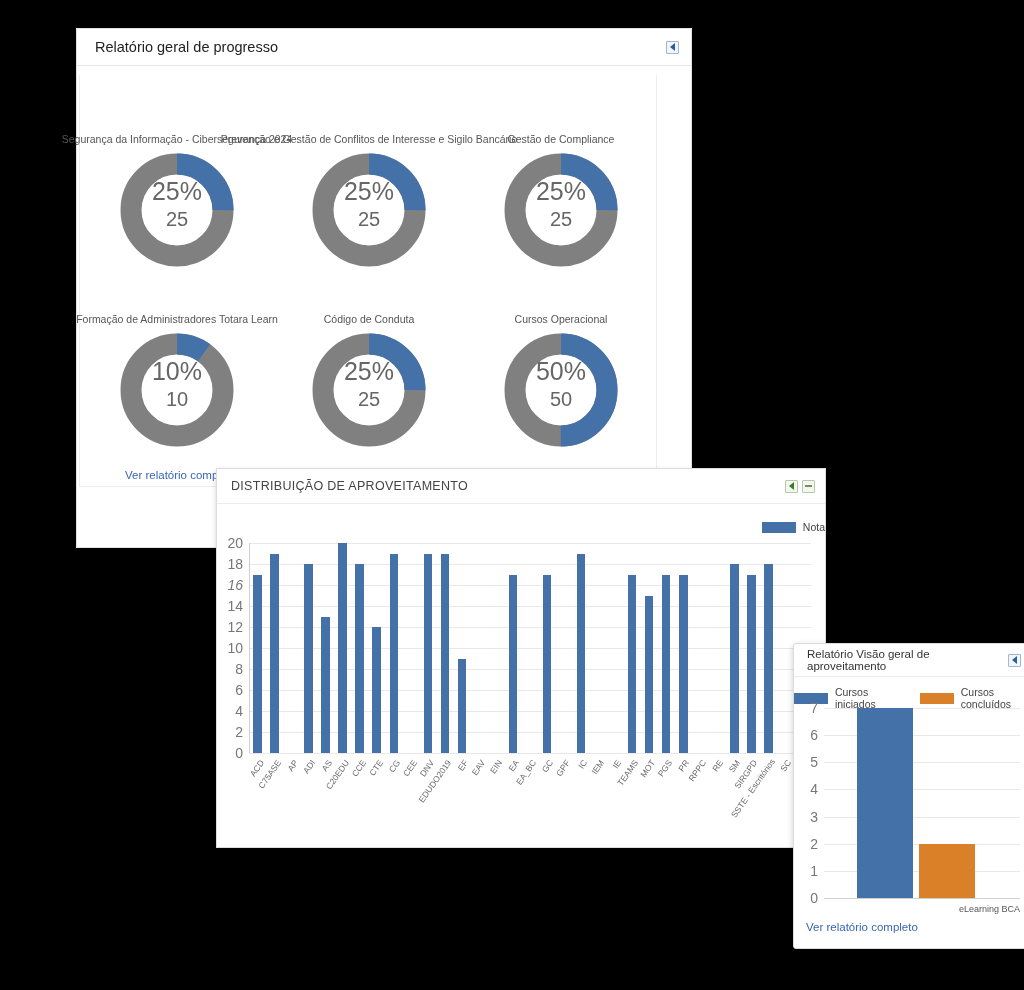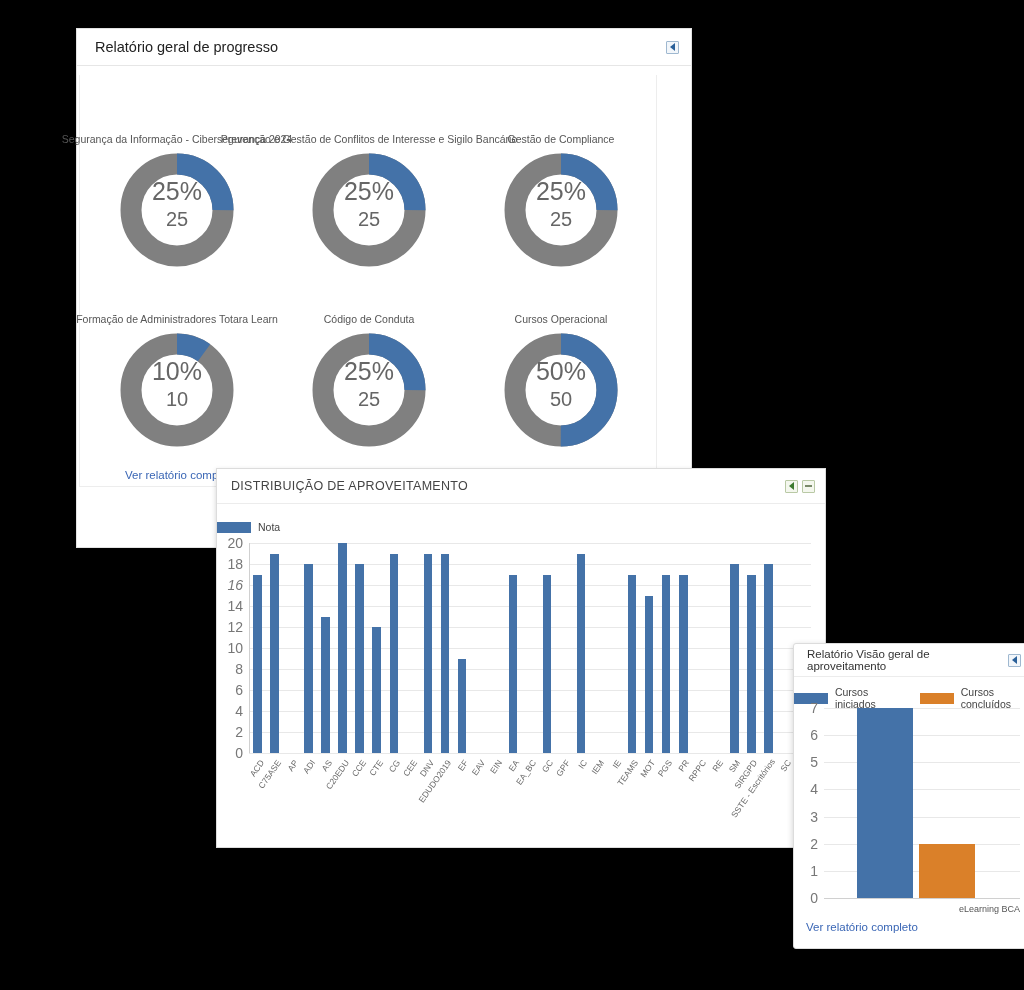--- a/index.html
+++ b/index.html
@@ -55,21 +55,21 @@
     position:absolute;left:0;right:0;top:60px;text-align:center;
     font-size:20px;color:#666;line-height:1;
   }
 
   
   #panel-dist{left:168px;top:468px;width:610px;height:380px;
     border:1px solid #dcdcdc;box-shadow:0 2px 5px rgba(0,0,0,.18);}
   #panel-dist .panel-head{height:34px;padding:0 10px 0 14px;border-bottom:1px solid #ececec;}
   #panel-dist .panel-title{font-size:12.5px;color:#444;letter-spacing:.3px;}
   .dist-body{position:absolute;left:0;top:34px;width:608px;height:310px;}
-  .legend{position:absolute;top:18px;left:0;width:100%;display:flex;justify-content:flex-start;
+  .legend{position:absolute;top:18px;left:0;width:100%;display:flex;justify-content:flex-end;
     gap:8px;align-items:center;}
   .legend-item{display:flex;align-items:center;gap:7px;}
   .legend-swatch{width:34px;height:11px;display:block;}
   .legend-text{font-size:10.5px;color:#444;}
 
   .plot{position:absolute;}
   .ylab{position:absolute;font-size:14px;color:#777;text-align:right;
     transform:translateY(-50%);}
   .gridline{position:absolute;height:1px;background:#e8e8e8;}
   .axisline{position:absolute;background:#d0d0d0;}

